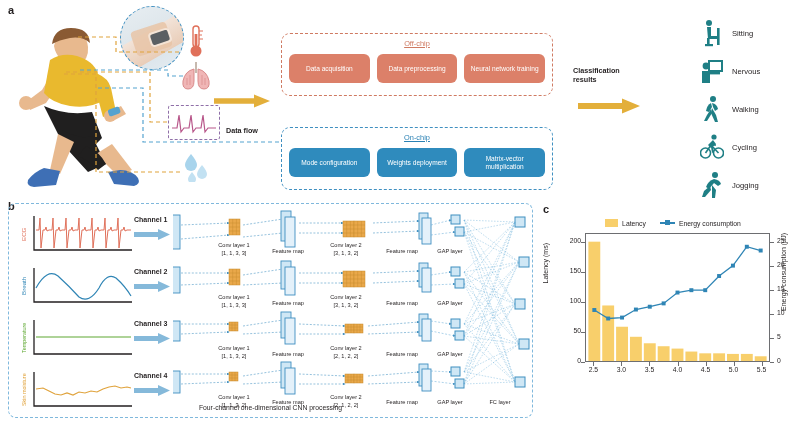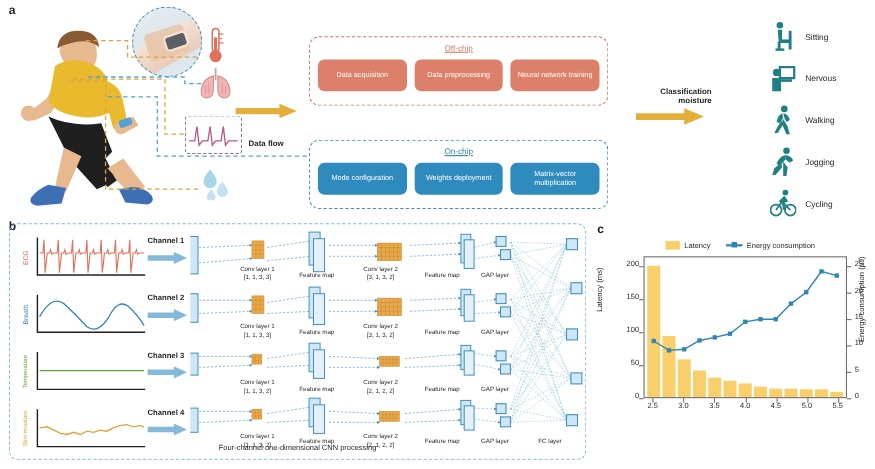--- a/index.html
+++ b/index.html
@@ -33,21 +33,21 @@
   .offchip-box{left:281px;top:33px;width:270px;height:61px;border:1.3px dashed #cf7a62;border-radius:9px;}
   .onchip-box{left:281px;top:111px;width:270px;height:61px;border:1.3px dashed #3f8fc0;border-radius:9px;margin-top:16px;}
   .box-title{position:absolute;left:0;width:100%;text-align:center;top:5px;font-size:7.4px;text-decoration:underline;}
   .off-t{color:#cf7a62;} .on-t{color:#2a81b4;}
   .pillrow{position:absolute;left:7px;top:20px;width:256px;display:flex;gap:7px;}
   .pill{flex:1;height:29px;border-radius:6px;display:flex;align-items:center;justify-content:center;
         text-align:center;font-size:6.6px;color:#fff;line-height:1.15;padding:0 2px;box-sizing:border-box;}
   .pill-off{background:#dc8069;}
   .pill-on{background:#2f8bbd;}
 
-  .class-label{left:573px;top:78px;width:74px;text-align:right;font-size:7.2px;font-weight:bold;line-height:1.25;}
+  .class-label{left:573px;top:66px;width:74px;text-align:left;font-size:7.2px;font-weight:bold;line-height:1.25;}
   .class-arrow{left:578px;top:98px;width:62px;height:16px;}
 
   .results{left:700px;top:14px;width:95px;}
   .result-row{position:relative;height:38px;display:flex;align-items:center;gap:8px;}
   .result-icon{width:24px;height:28px;flex:0 0 24px;}
   .result-text{font-size:7.6px;color:#231f20;}
 
   
   #panel-b{left:8px;top:203px;width:525px;height:215px;
            border:1.3px dashed #7fb8dc;border-radius:8px;box-sizing:border-box;}
@@ -178,21 +178,21 @@
     <div class="box-title on-t">On-chip</div>
     <div class="pillrow">
       <div class="pill pill-on">Mode configuration</div>
       <div class="pill pill-on">Weights deployment</div>
       <div class="pill pill-on">Matrix-vector multiplication</div>
     </div>
   </div>
 
   <div class="abs class-label">
     <span>Classification</span><br>
-    <span>moisture</span>
+    <span>results</span>
   </div>
   <svg class="abs class-arrow" viewBox="0 0 62 16">
     <path d="M0 5 H44 V0.5 L62 8 L44 15.5 V11 H0 Z" fill="#e3af3a"></path>
   </svg>
 
   <div class="abs results">
 
     <div class="result-row">
       <svg class="result-icon" viewBox="0 0 24 28">
         <circle cx="9" cy="4" r="3" fill="#1f7f85"></circle>
@@ -216,43 +216,43 @@
 
     <div class="result-row">
       <svg class="result-icon" viewBox="0 0 24 28">
         <circle cx="13" cy="4" r="3" fill="#1f7f85"></circle>
         <path d="M12 8 q5 1 6 6 l-3 2 l-2 -4 Z" fill="#1f7f85"></path>
         <path d="M11 8 q-4 2 -5 8 l3 1 l3 -5 Z" fill="#1f7f85"></path>
         <path d="M12 13 l4 7 l2 7 h-3 l-4 -9 Z" fill="#1f7f85"></path>
         <path d="M11 14 l-4 6 l-3 6 h3 l5 -8 Z" fill="#1f7f85"></path>
       </svg>
       <span class="result-text">Walking</span>
-    </div>
-
-    <div class="result-row">
-      <svg class="result-icon" viewBox="0 0 24 28">
-        <circle cx="15" cy="4" r="3" fill="#1f7f85"></circle>
-        <path d="M14 8 q-6 2 -8 8 l3 2 l5 -6 Z" fill="#1f7f85"></path>
-        <path d="M14 8 q6 1 7 5 l-3 2 l-4 -3 Z" fill="#1f7f85"></path>
-        <path d="M12 14 l4 5 l-1 8 h-3 l0 -7 Z" fill="#1f7f85"></path>
-        <path d="M10 15 l-6 5 l-2 6 h3 l6 -7 Z" fill="#1f7f85"></path>
-      </svg>
-      <span class="result-text">Jogging</span>
     </div>
 
     <div class="result-row">
       <svg class="result-icon" viewBox="0 0 24 28">
         <circle cx="5.5" cy="20" r="5" fill="none" stroke="#1f7f85" stroke-width="1.6"></circle>
         <circle cx="18.5" cy="20" r="5" fill="none" stroke="#1f7f85" stroke-width="1.6"></circle>
         <path d="M5.5 20 L11 12 L18.5 20 M11 12 h5" fill="none" stroke="#1f7f85" stroke-width="1.6"></path>
         <circle cx="14" cy="4" r="2.6" fill="#1f7f85"></circle>
         <path d="M13 7 l-5 5 l3 3 l5 -4 Z" fill="#1f7f85"></path>
         <path d="M11 14 l1 6 l2 -1 l-1 -5 Z" fill="#1f7f85"></path>
       </svg>
       <span class="result-text">Cycling</span>
+    </div>
+
+    <div class="result-row">
+      <svg class="result-icon" viewBox="0 0 24 28">
+        <circle cx="15" cy="4" r="3" fill="#1f7f85"></circle>
+        <path d="M14 8 q-6 2 -8 8 l3 2 l5 -6 Z" fill="#1f7f85"></path>
+        <path d="M14 8 q6 1 7 5 l-3 2 l-4 -3 Z" fill="#1f7f85"></path>
+        <path d="M12 14 l4 5 l-1 8 h-3 l0 -7 Z" fill="#1f7f85"></path>
+        <path d="M10 15 l-6 5 l-2 6 h3 l6 -7 Z" fill="#1f7f85"></path>
+      </svg>
+      <span class="result-text">Jogging</span>
     </div>
   </div>
 </div>
 
 <div class="abs panel-letter b-letter">b</div>
 <div class="abs" id="panel-b"></div>
 
 <div class="abs" style="left:8px;top:203px;width:525px;height:215px;pointer-events:none;">
 
   <div class="sigrow" style="top:10px;">

